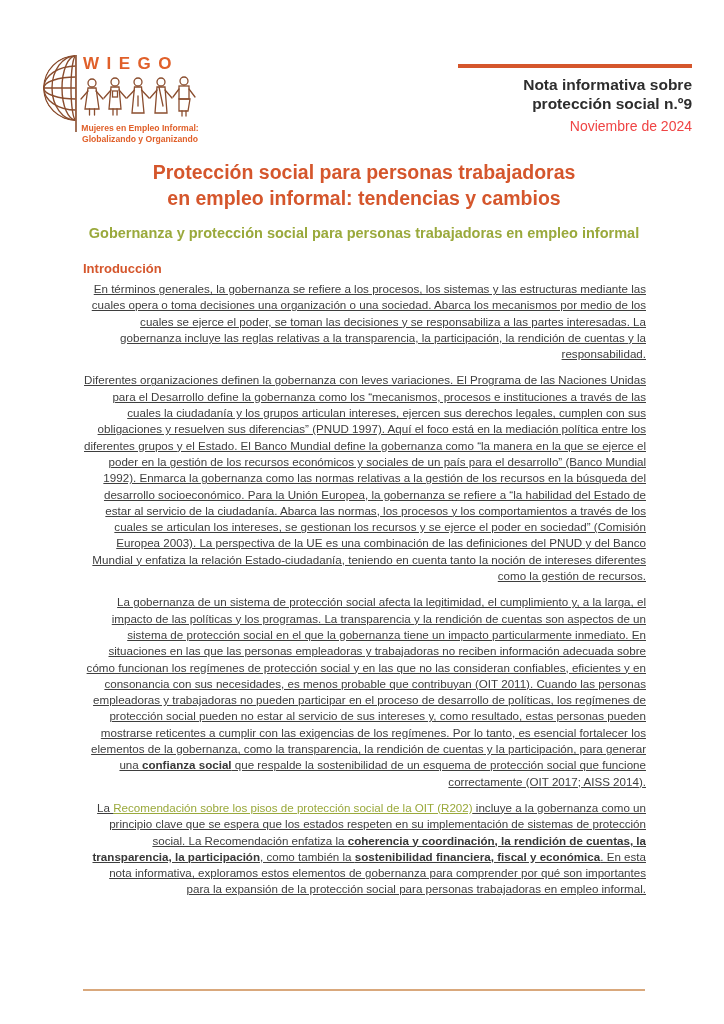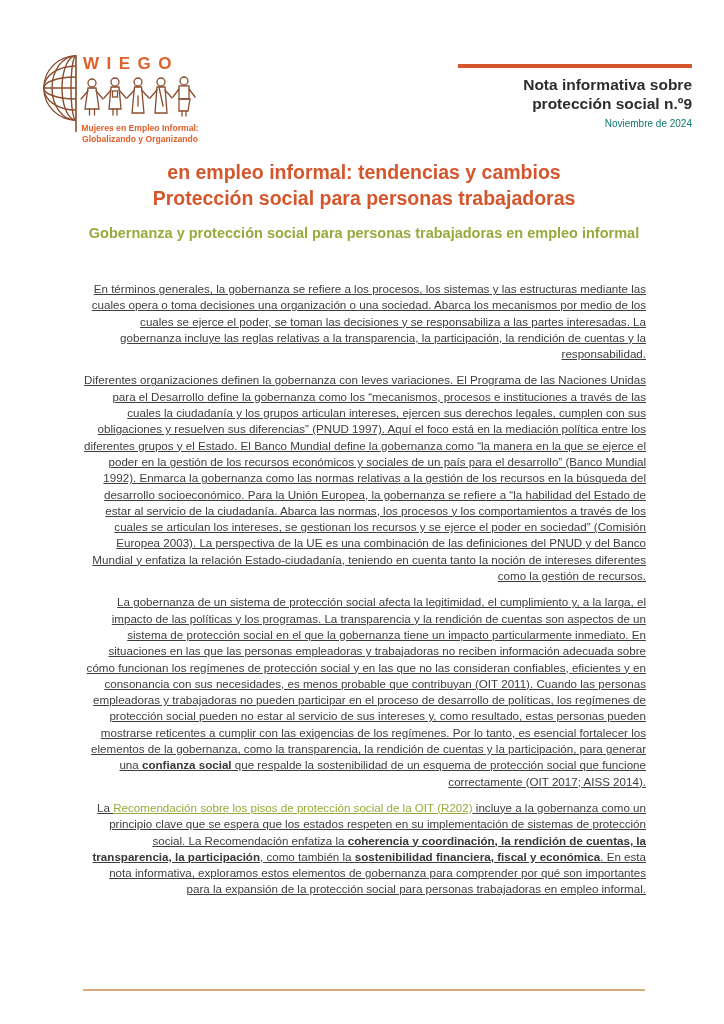--- a/index.html
+++ b/index.html
@@ -7,21 +7,21 @@
   body { font-family:"Liberation Sans", sans-serif; }
   .page {
     position:relative; width:724px; height:1024px; background:#ffffff;
     overflow:hidden; margin:12px auto; color:#3e3e3e;
   }
   
   .logo-wrap { position:absolute; left:42px; top:40px; width:162px; height:96px; }
   .masthead { position:absolute; right:32px; top:52px; width:240px; text-align:right; }
   .masthead-rule { width:234px; height:4px; background:#d5562c; margin-left:6px; margin-bottom:7px; }
   .masthead-title { font-size:15.5px; font-weight:bold; color:#2d2d2d; line-height:19px; }
-  .masthead-date { font-size:10px; color:#0f766e; margin-top:5px;text-align:right; }
+  .masthead-date { font-size:14px; color:#ef4444; margin-top:5px;text-align:right; }
   
   .doc-title {
     position:absolute; left:83px; top:147px; width:562px; text-align:center;
     color:#d5562c; font-weight:bold; font-size:19.5px; line-height:26px;
   }
   .doc-subtitle {
     position:absolute; left:53px; top:212px; width:622px; text-align:center;
     color:#9aa93c; font-weight:bold; font-size:14.5px; line-height:18px;
   }
   .section-heading {
@@ -122,26 +122,27 @@
   </div>
 
   <div class="masthead">
     <div class="masthead-rule"></div>
     <div class="masthead-title">Nota informativa sobre</div>
     <div class="masthead-title">protección social n.º9</div>
     <div class="masthead-date">Noviembre de 2024</div>
   </div>
 
   <div class="doc-title">
+    <div>Protección social para personas trabajadoras</div>
     <div>en empleo informal: tendencias y cambios</div>
-    <div>Protección social para personas trabajadoras</div>
   </div>
 
   <div class="doc-subtitle">Gobernanza y protección social para personas trabajadoras en empleo informal</div>
 
+  <div class="section-heading">Introducción</div>
 
   <div class="body-copy">
     <p>En términos generales, la gobernanza se refiere a los procesos, los sistemas y las estructuras mediante las cuales opera o toma decisiones una organización o una sociedad. Abarca los mecanismos por medio de los cuales se ejerce el poder, se toman las decisiones y se responsabiliza a las partes interesadas. La gobernanza incluye las reglas relativas a la transparencia, la participación, la rendición de cuentas y la responsabilidad.</p>
     <p>Diferentes organizaciones definen la gobernanza con leves variaciones. El Programa de las Naciones Unidas para el Desarrollo define la gobernanza como los “mecanismos, procesos e instituciones a través de las cuales la ciudadanía y los grupos articulan intereses, ejercen sus derechos legales, cumplen con sus obligaciones y resuelven sus diferencias” (PNUD 1997). Aquí el foco está en la mediación política entre los diferentes grupos y el Estado. El Banco Mundial define la gobernanza como “la manera en la que se ejerce el poder en la gestión de los recursos económicos y sociales de un país para el desarrollo” (Banco Mundial 1992). Enmarca la gobernanza como las normas relativas a la gestión de los recursos en la búsqueda del desarrollo socioeconómico. Para la Unión Europea, la gobernanza se refiere a “la habilidad del Estado de estar al servicio de la ciudadanía. Abarca las normas, los procesos y los comportamientos a través de los cuales se articulan los intereses, se gestionan los recursos y se ejerce el poder en sociedad” (Comisión Europea 2003). La perspectiva de la UE es una combinación de las definiciones del PNUD y del Banco Mundial y enfatiza la relación Estado-ciudadanía, teniendo en cuenta tanto la noción de intereses diferentes como la gestión de recursos.</p>
     <p><span>La gobernanza de un sistema de protección social afecta la legitimidad, el cumplimiento y, a la larga, el impacto de las políticas y los programas. La transparencia y la rendición de cuentas son aspectos de un sistema de protección social en el que la gobernanza tiene un impacto particularmente inmediato. En situaciones en las que las personas empleadoras y trabajadoras no reciben información adecuada sobre cómo funcionan los regímenes de protección social y en las que no las consideran confiables, eficientes y en consonancia con sus necesidades, es menos probable que contribuyan (OIT 2011). Cuando las personas empleadoras y trabajadoras no pueden participar en el proceso de desarrollo de políticas, los regímenes de protección social pueden no estar al servicio de sus intereses y, como resultado, estas personas pueden mostrarse reticentes a cumplir con las exigencias de los regímenes. Por lo tanto, es esencial fortalecer los elementos de la gobernanza, como la transparencia, la rendición de cuentas y la participación, para generar una </span><b>confianza social</b><span> que respalde la sostenibilidad de un esquema de protección social que funcione correctamente (OIT 2017; AISS 2014).</span></p>
     <p><span>La </span><a class="doc-link">Recomendación sobre los pisos de protección social de la OIT (R202)</a><span> incluye a la gobernanza como un principio clave que se espera que los estados respeten en su implementación de sistemas de protección social. La Recomendación enfatiza la </span><b>coherencia y coordinación, la rendición de cuentas, la transparencia, la participación</b><span>, como también la </span><b>sostenibilidad financiera, fiscal y económica</b><span>. En esta nota informativa, exploramos estos elementos de gobernanza para comprender por qué son importantes para la expansión de la protección social para personas trabajadoras en empleo informal.</span></p>
   </div>
 
   <div class="footer-rule"></div>
 

